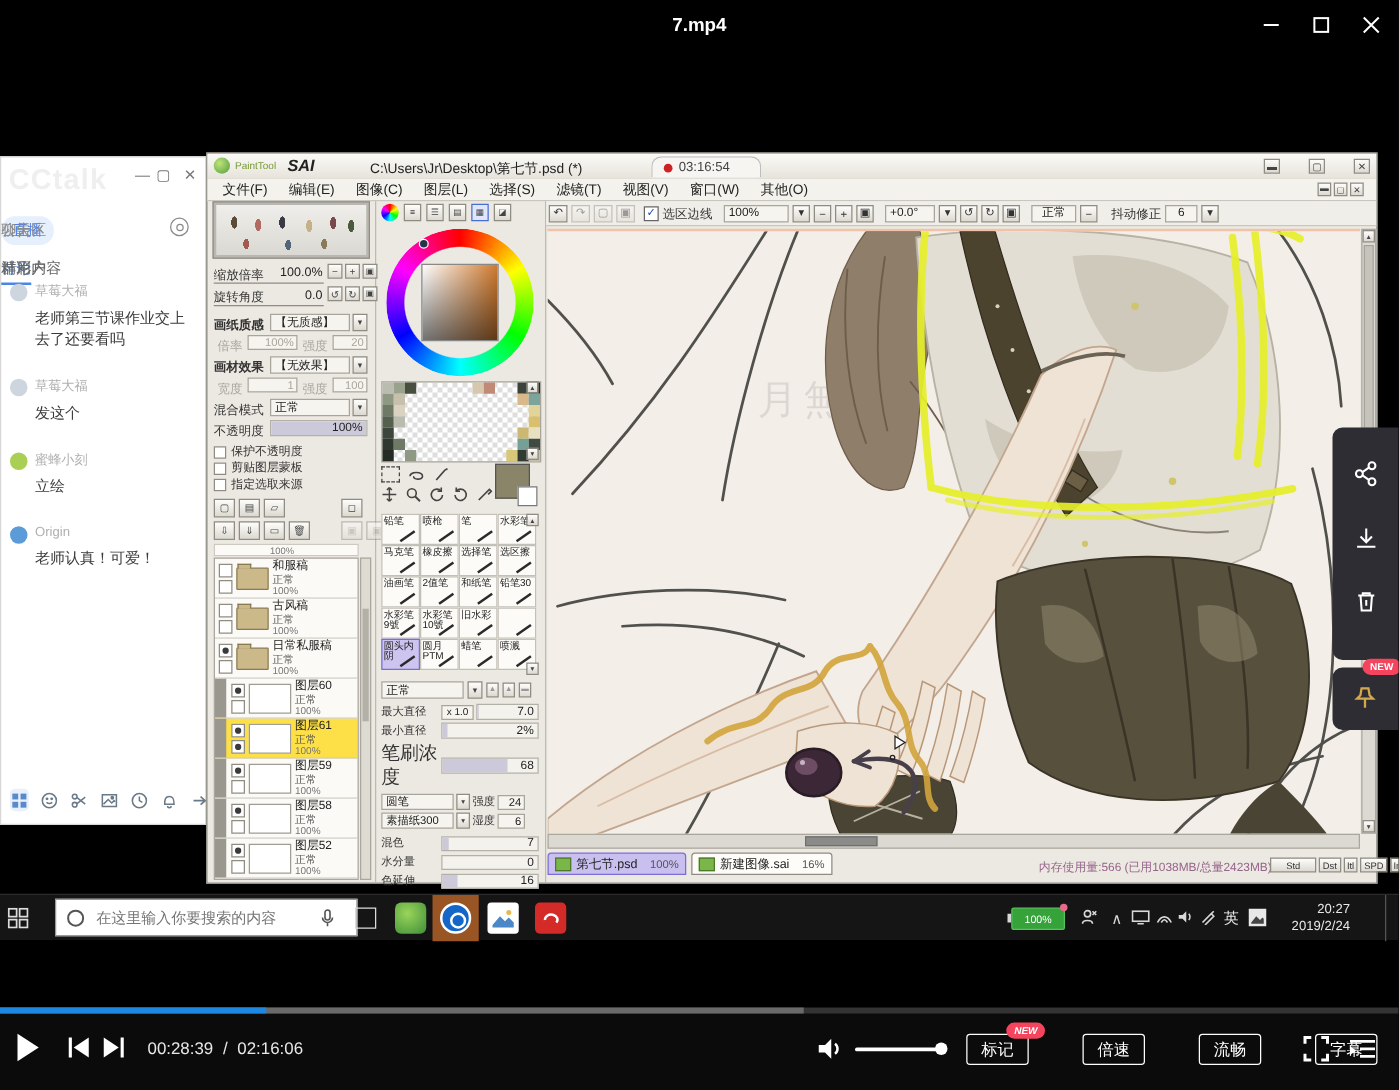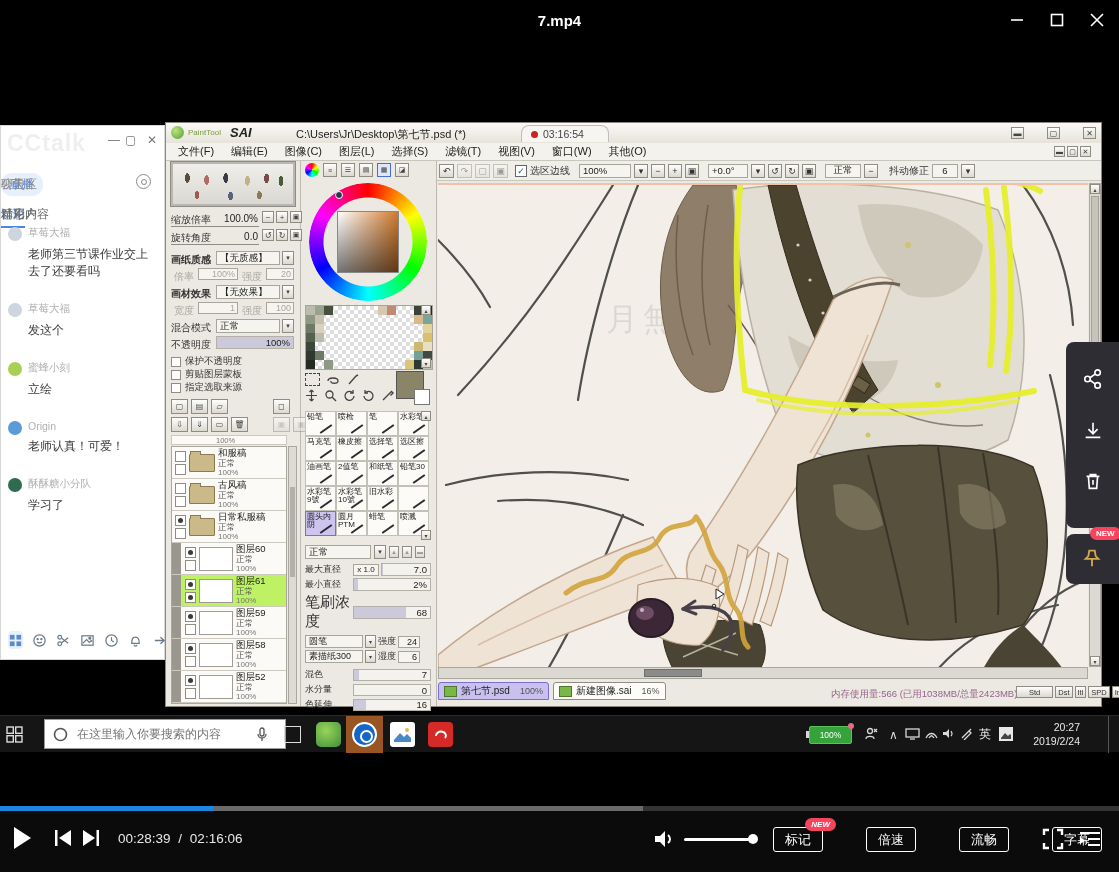--- a/index.html
+++ b/index.html
@@ -41,21 +41,21 @@
   .val{font-size:10px;color:#222;text-align:right;}
   .dis{color:#a9a69d;}
   .track{background:#f4f2ec;border:1px solid #b3b0a7;position:relative;box-sizing:border-box;overflow:hidden;}
   .fill{position:absolute;left:0;top:0;bottom:0;background:#ccc9da;}
   .track .tval{position:absolute;right:3px;top:0;bottom:0;display:flex;align-items:center;font-size:9.5px;color:#222;}
   .chk{width:10px;height:10px;border:1px solid #8f8c83;background:#fff;display:inline-block;box-sizing:border-box;}
   
   .lrow{position:relative;height:32px;background:#fbfaf6;border-bottom:1px solid #ccc9c0;display:flex;align-items:center;gap:3px;padding-left:3px;box-sizing:border-box;}
   .lrow.is-child{padding-left:13px;}
   .lrow.is-child::before{content:"";position:absolute;left:0;top:0;bottom:0;width:9px;background:#9a978e;}
-  .lrow.is-selected{background:#bef264;}
+  .lrow.is-selected{background:#fde047;}
   .cbcol{display:flex;flex-direction:column;gap:2px;}
   .cb{width:11px;height:11px;border:1px solid #8f8c83;background:#fff;position:relative;box-sizing:border-box;}
   .cb.on::after{content:"";position:absolute;left:2px;top:2px;right:2px;bottom:2px;background:#3a3a3a;border-radius:50%;}
   .lthumb{width:34px;height:24px;background:#fff;border:1px solid #9f9c93;box-sizing:border-box;}
   .lfolder{display:none;width:26px;height:18px;background:#cbb98a;border:1px solid #8a7a50;border-radius:1px;position:relative;box-sizing:border-box;}
   .lfolder::before{content:"";position:absolute;left:0;top:-4px;width:11px;height:4px;background:#cbb98a;border:1px solid #8a7a50;border-bottom:none;box-sizing:border-box;}
   .lrow.is-folder .lfolder{display:block;}
   .lmeta{line-height:10px;}
   .lname{font-size:9.5px;color:#222;}
   .lmode{font-size:8.5px;color:#555;}
@@ -150,25 +150,20 @@
         </div>
         <div class="ccmsg">
           <span class="av" style="background: rgb(169, 207, 85);"></span>
           <div class="nm">蜜蜂小刻</div>
           <div class="tx">立绘</div>
         </div>
         <div class="ccmsg">
           <span class="av" style="background: rgb(91, 155, 216);"></span>
           <div class="nm">Origin</div>
           <div class="tx">老师认真！可爱！</div>
-        </div>
-        <div class="ccmsg">
-          <span class="av" style="background: rgb(46, 107, 79);"></span>
-          <div class="nm">酥酥糖小分队</div>
-          <div class="tx">学习了</div>
         </div>
       </div>
 
     <div class="cctools a">
       <span class="ic hl">
           <svg viewBox="0 0 16 16">
             <g fill="#5a8ac8">
               <rect x="2" y="2" width="5" height="5"></rect>
               <rect x="9" y="2" width="5" height="5"></rect>
               <rect x="2" y="9" width="5" height="5"></rect>

